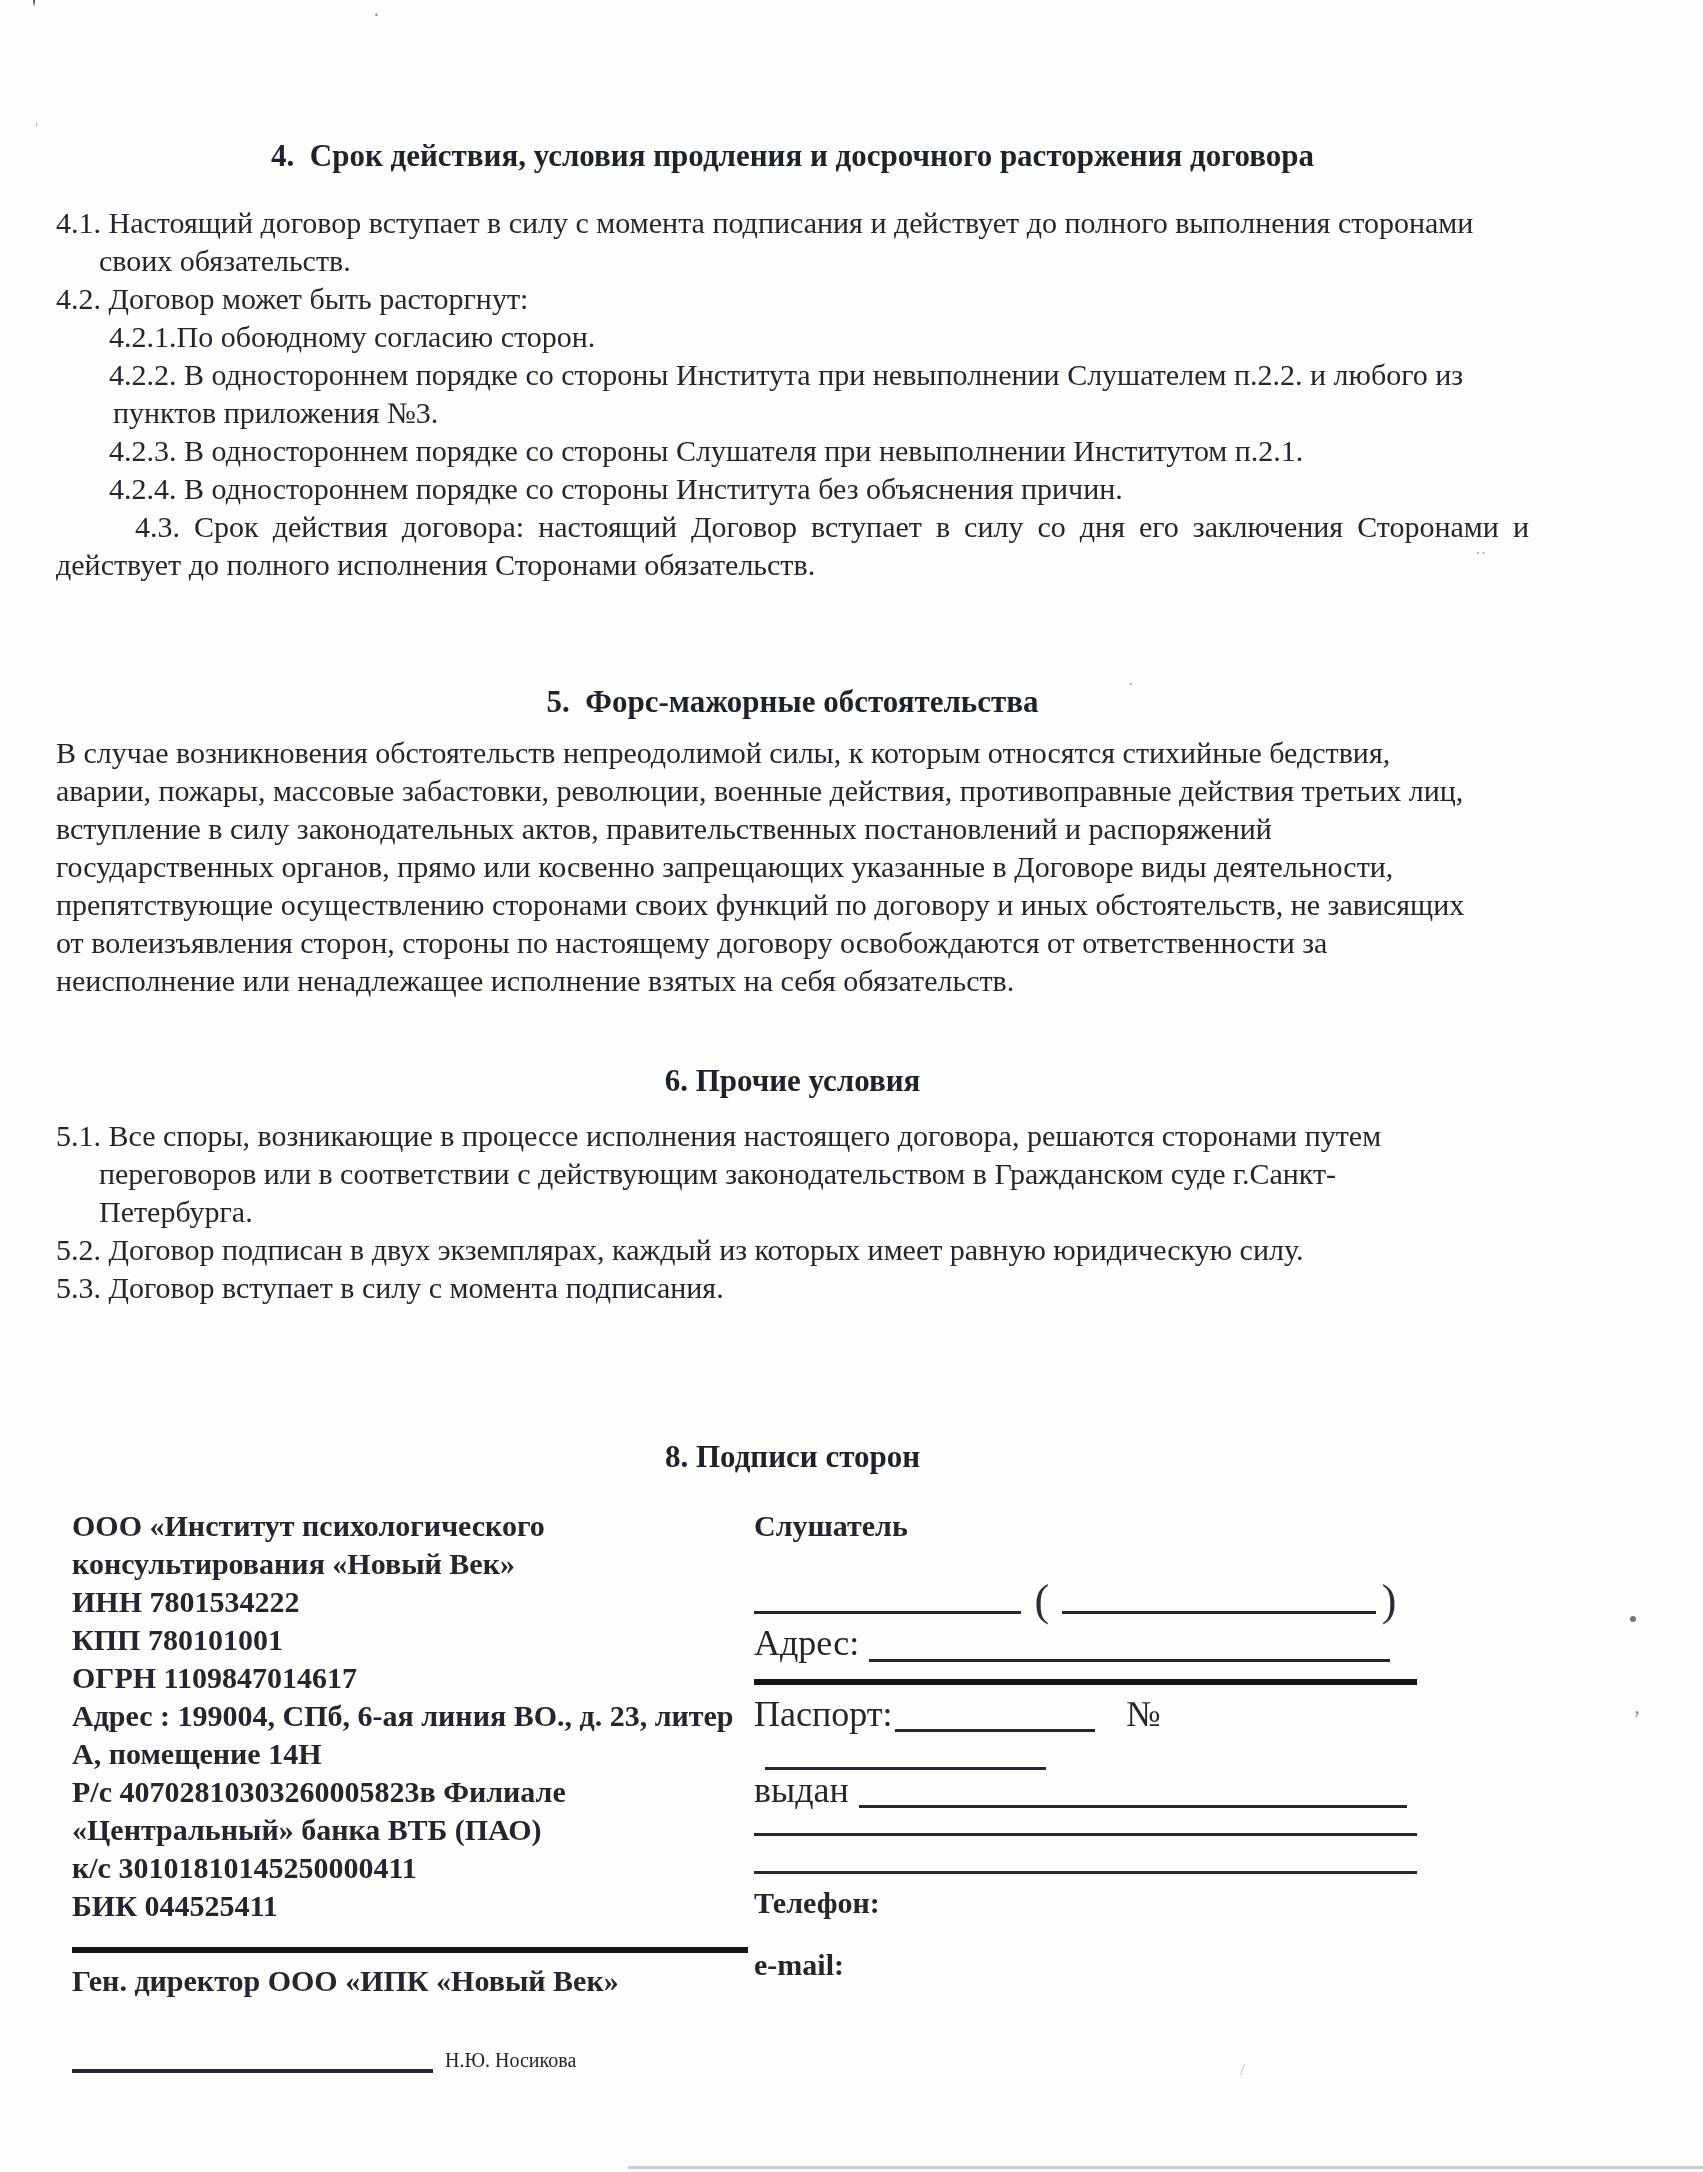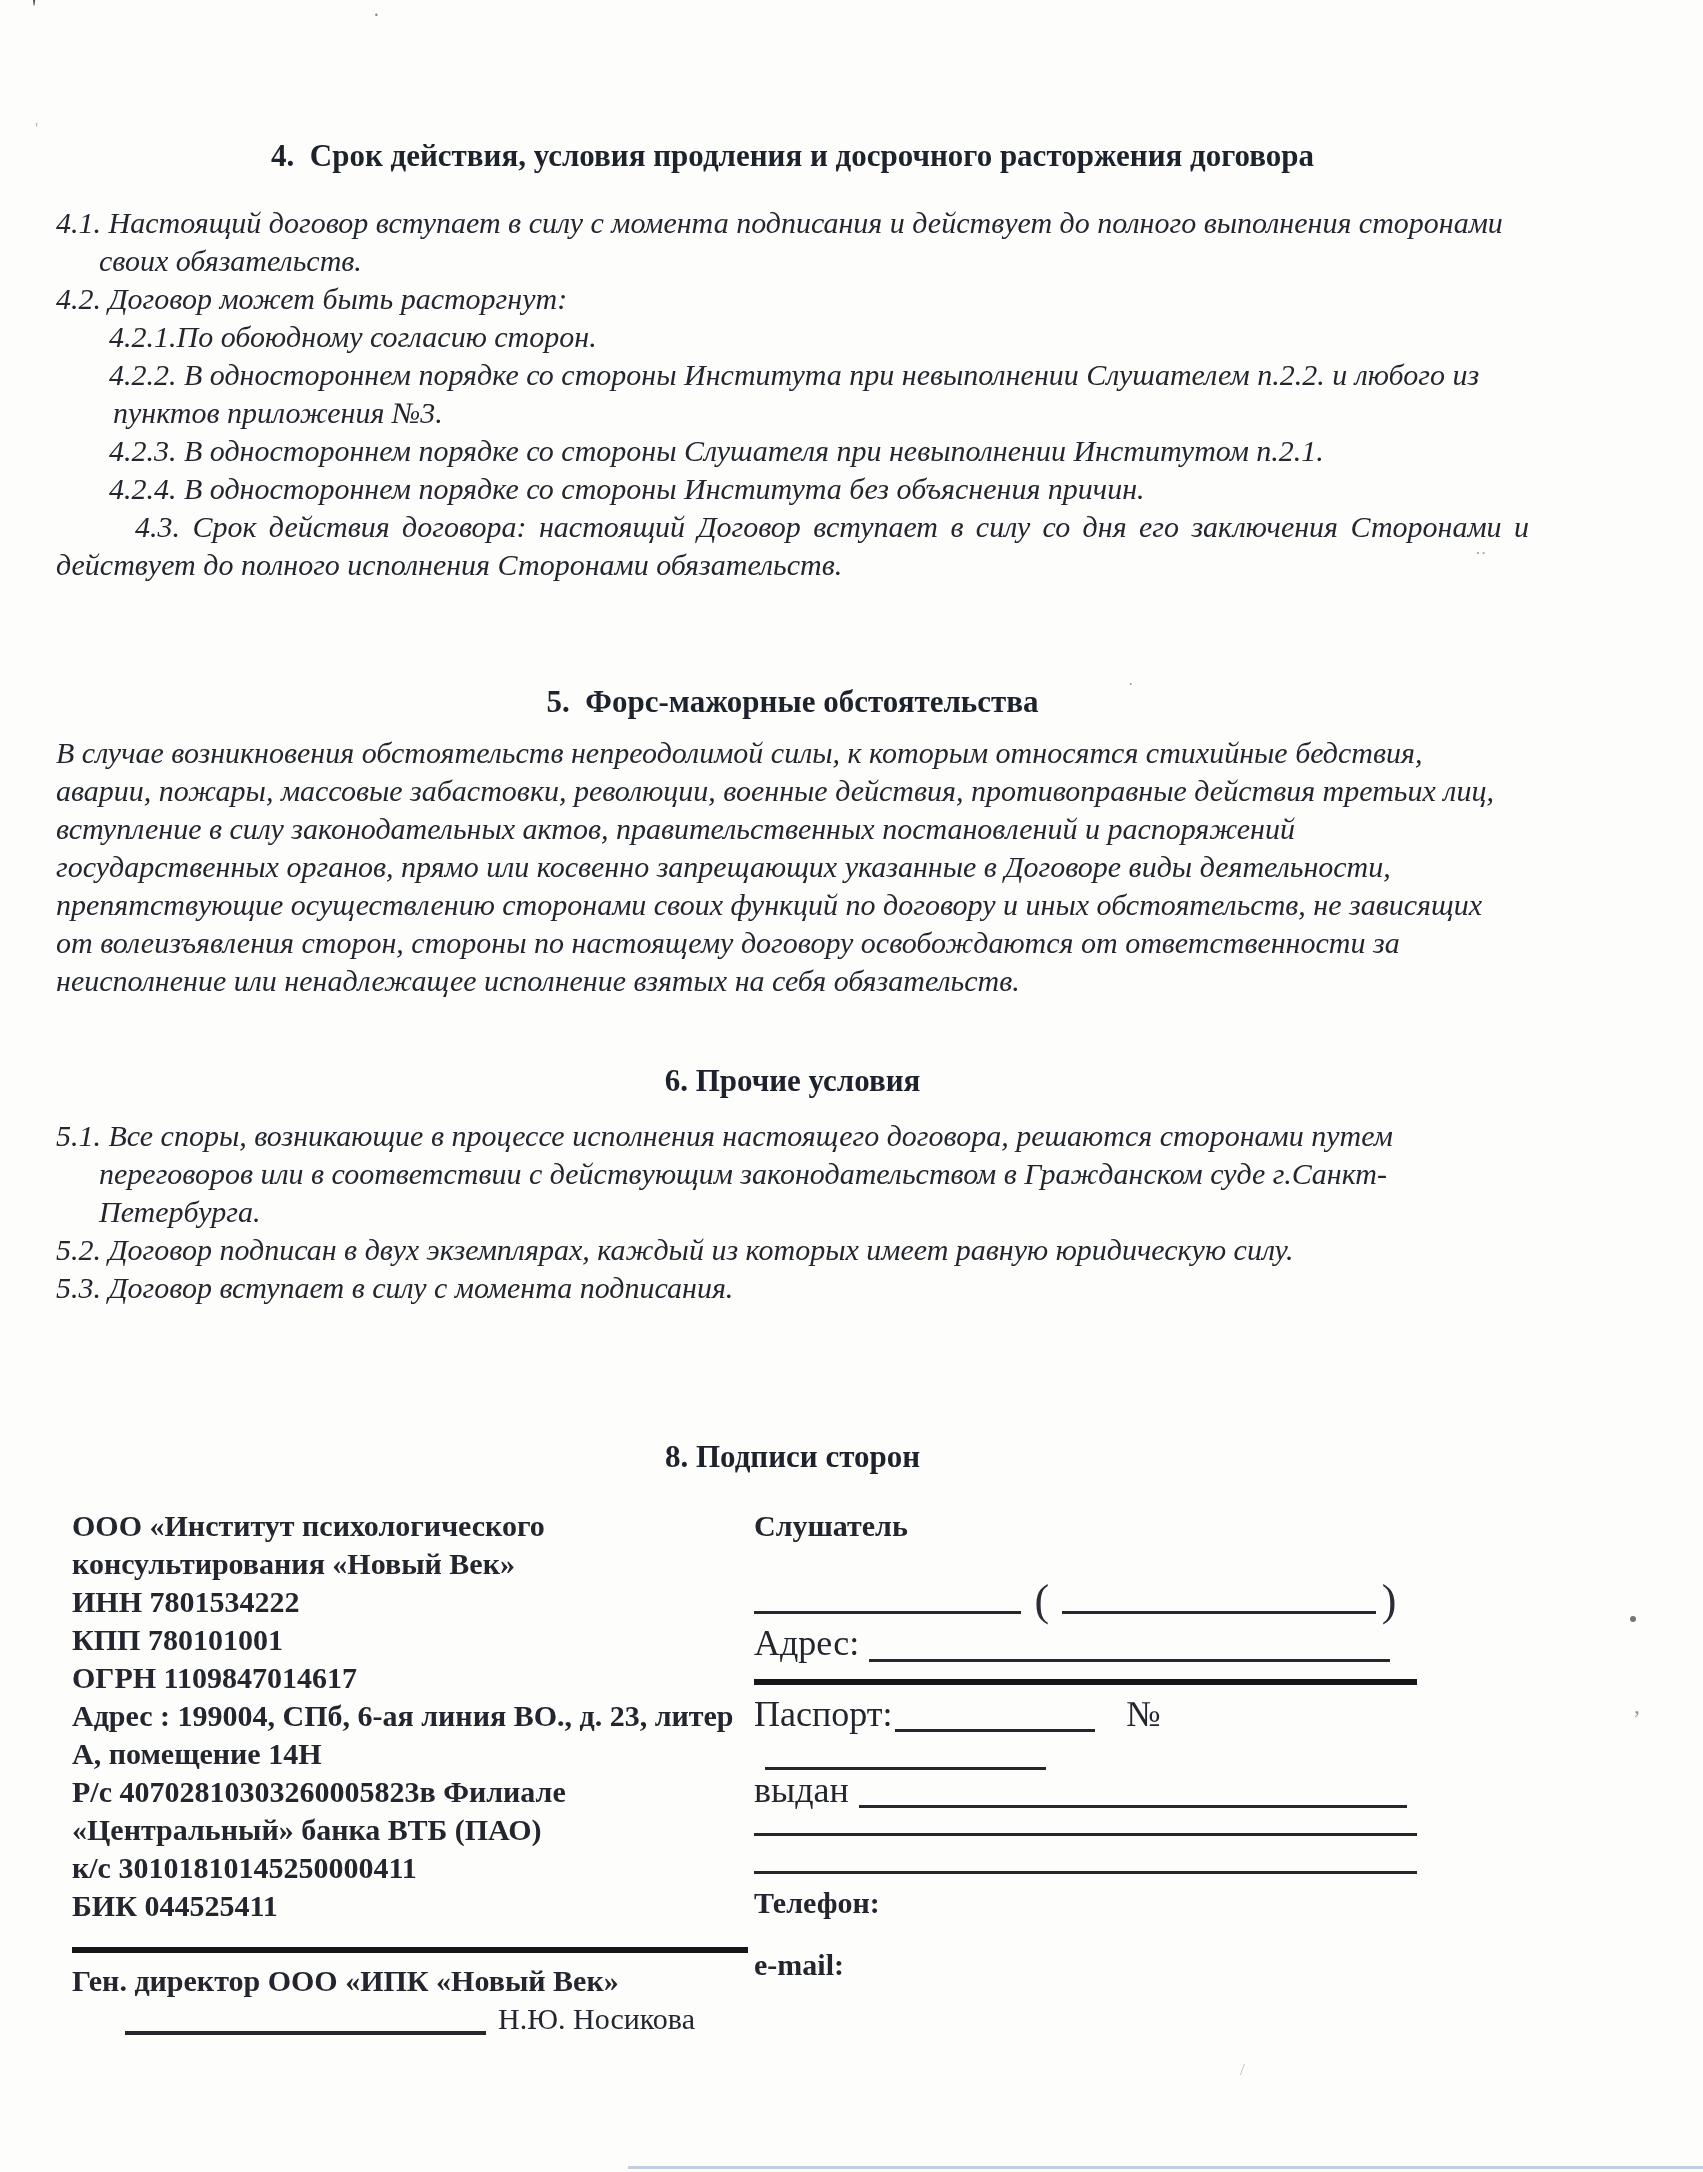--- a/index.html
+++ b/index.html
@@ -24,21 +24,21 @@
     position: absolute;
     left: 0;
     width: 100%;
     text-align: center;
     font-weight: 700;
     font-size: 31px;
     line-height: 37px;
     white-space: pre;
     color: #1e222c;
   }
-  .group { position: absolute; left: 0; width: 100%; font-style: italic; }
+  .group { position: absolute; left: 0; width: 100%; }
   .ln {
     margin: 0;
     font-size: 30px;
     line-height: 38px;
     white-space: pre;
   }
   .i65 { padding-left: 43px; }
   .i80 { padding-left: 53px; }
   .i85 { padding-left: 57px; }
   .jl {
@@ -68,21 +68,21 @@
   .paren {
     font-size: 44px;
     line-height: 47px;
     vertical-align: -8px;
     color: #2a2d36;
   }
   .blankline { height: 0; border-bottom: 3.3px solid #26262c; }
   .bl1 { margin-top: 24px; }
   .bl2 { margin-top: 35px; }
   .title-line { margin-top: 8.7px; }
-  .sigrow { font-size: 30px; line-height: 38px; text-align: center; }
+  .sigrow { margin-top: 41px; font-size: 20px; line-height: 38px; }
   .sigline { width: 361px; border-bottom-width: 4px; }
   .signame { margin-left: 12px; }
   .phone-row { margin-top: 10.7px; }
   .email-row { margin-top: 24px; }
   .addr-line { margin-left: 9.4px; width: 521px; }
   .pass-line-1 { margin-left: 2.7px;  width: 200px; }
   .no-label    { margin-left: 31px; }
   .pass-line-2 { margin-left: 10.7px; width: 281px; }
   .issued-line { margin-left: 10.7px; width: 548px; }
   .paren-line-1 { width: 267px; }

